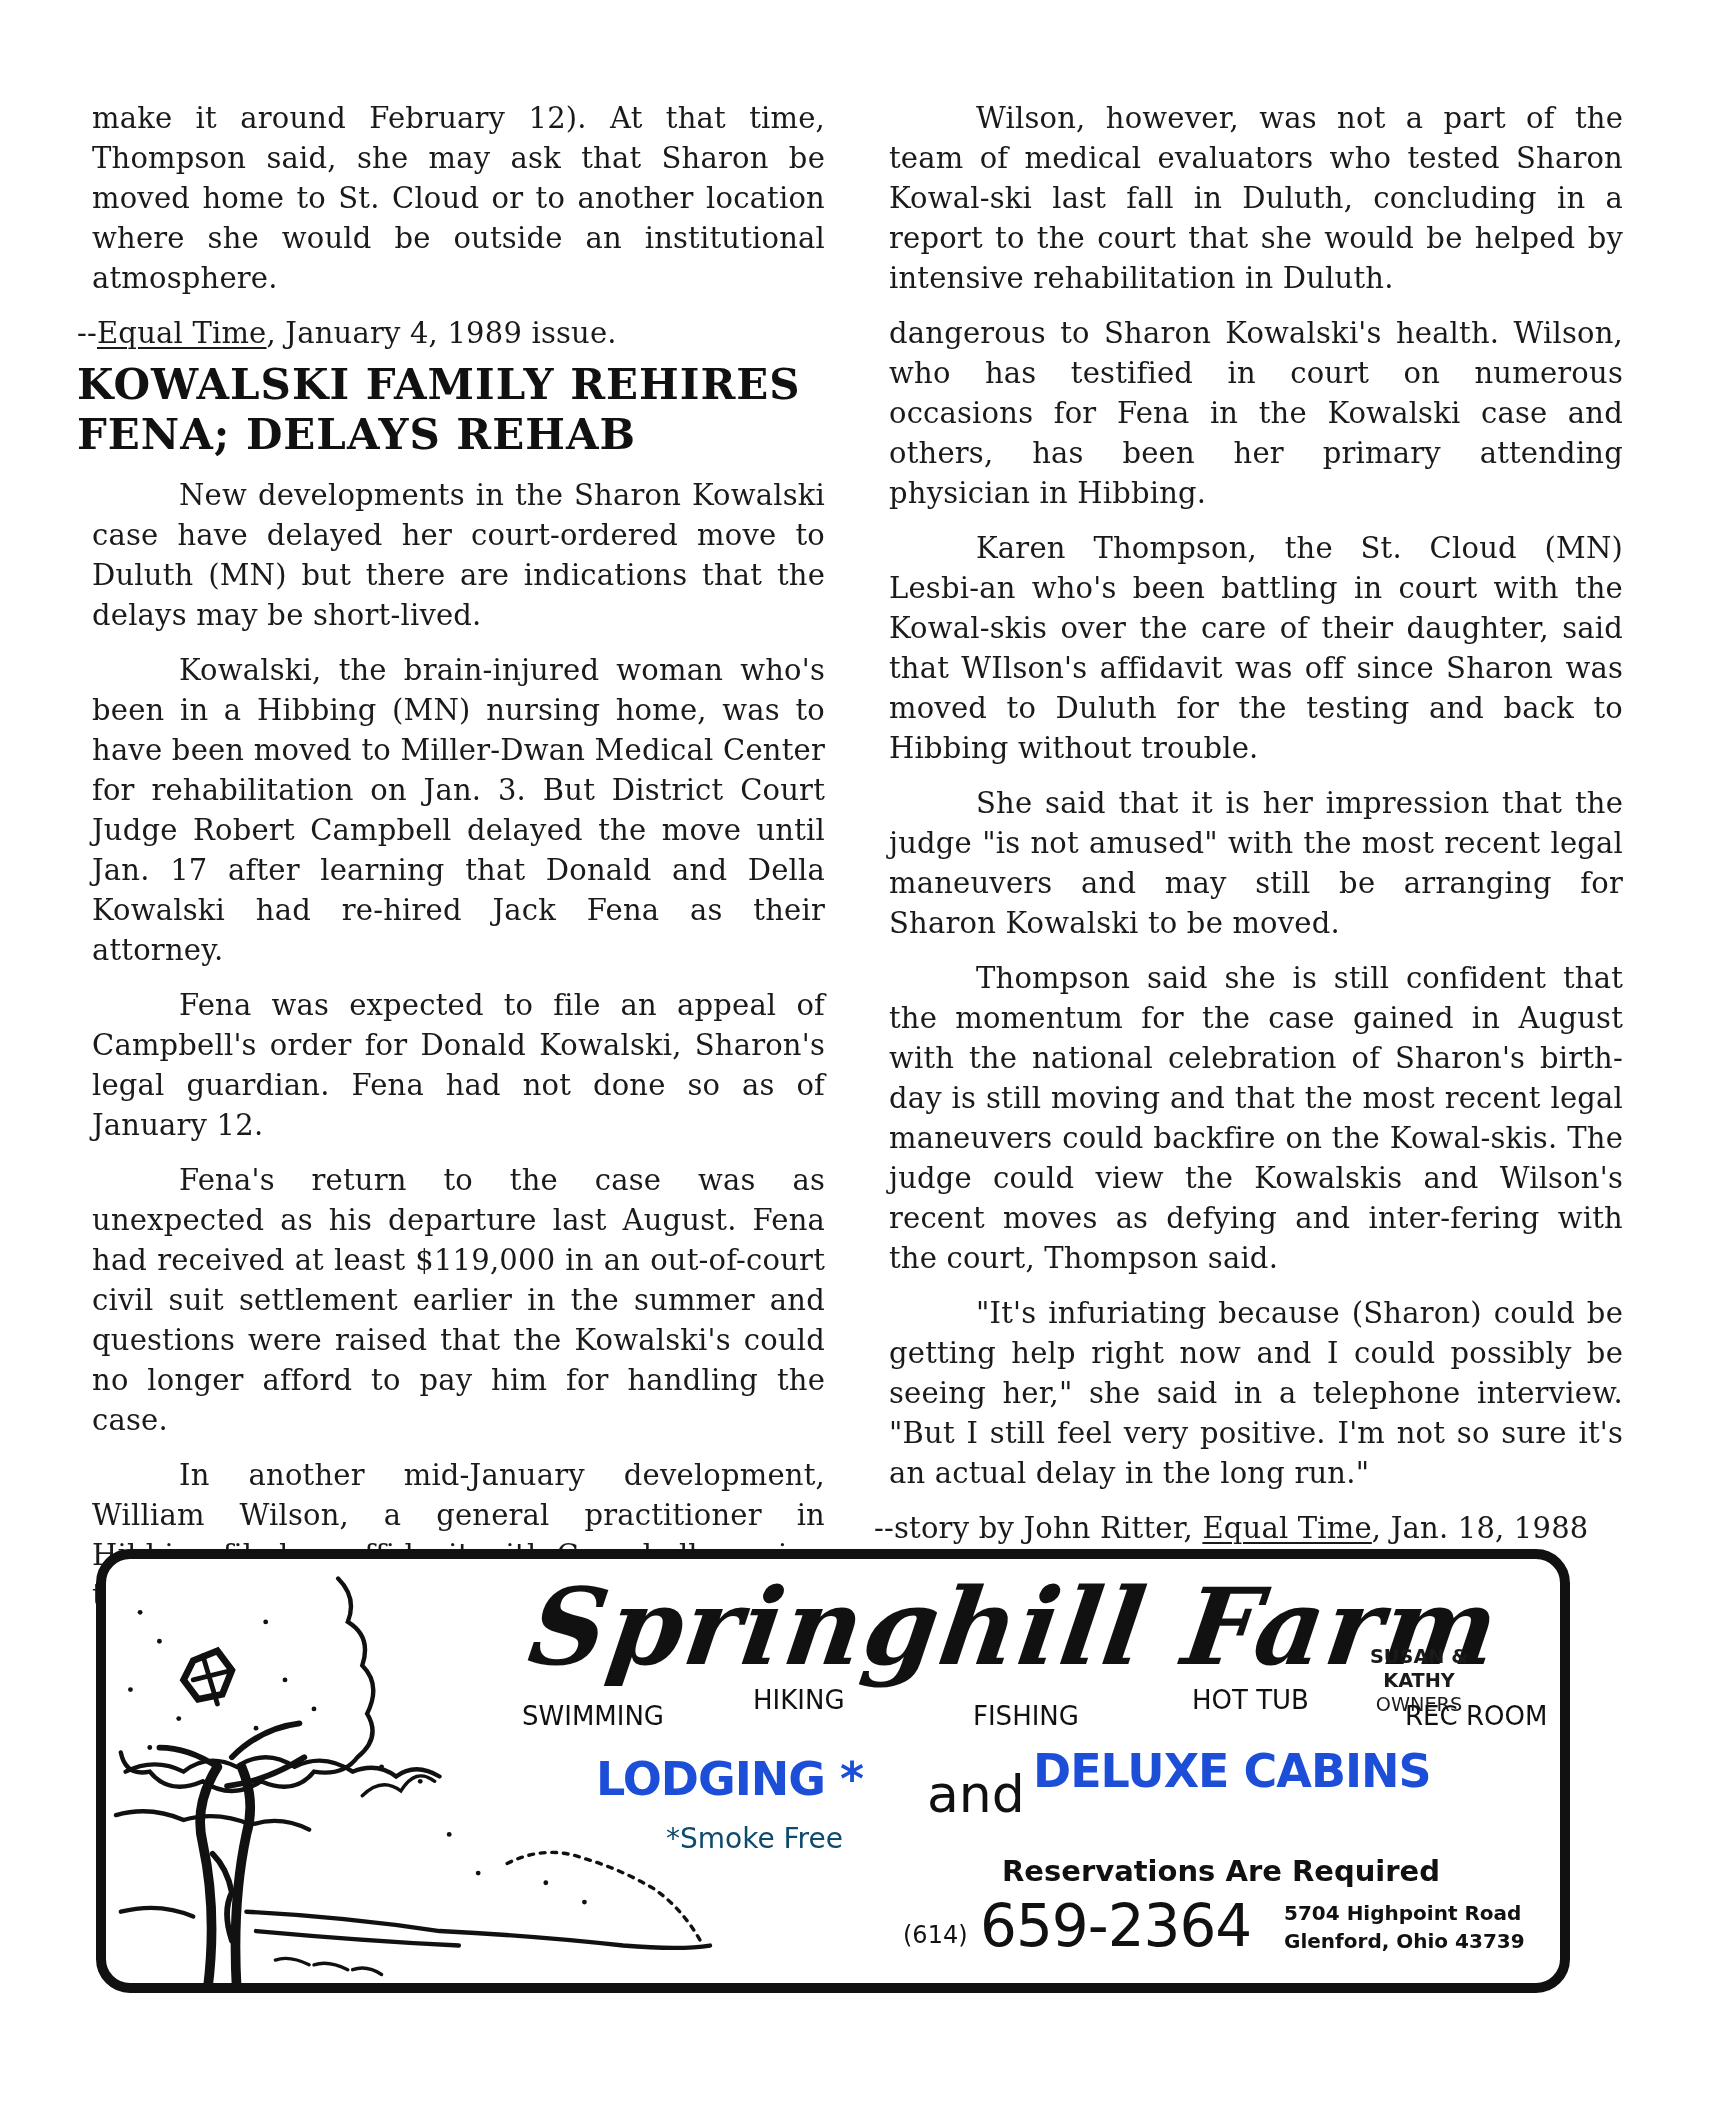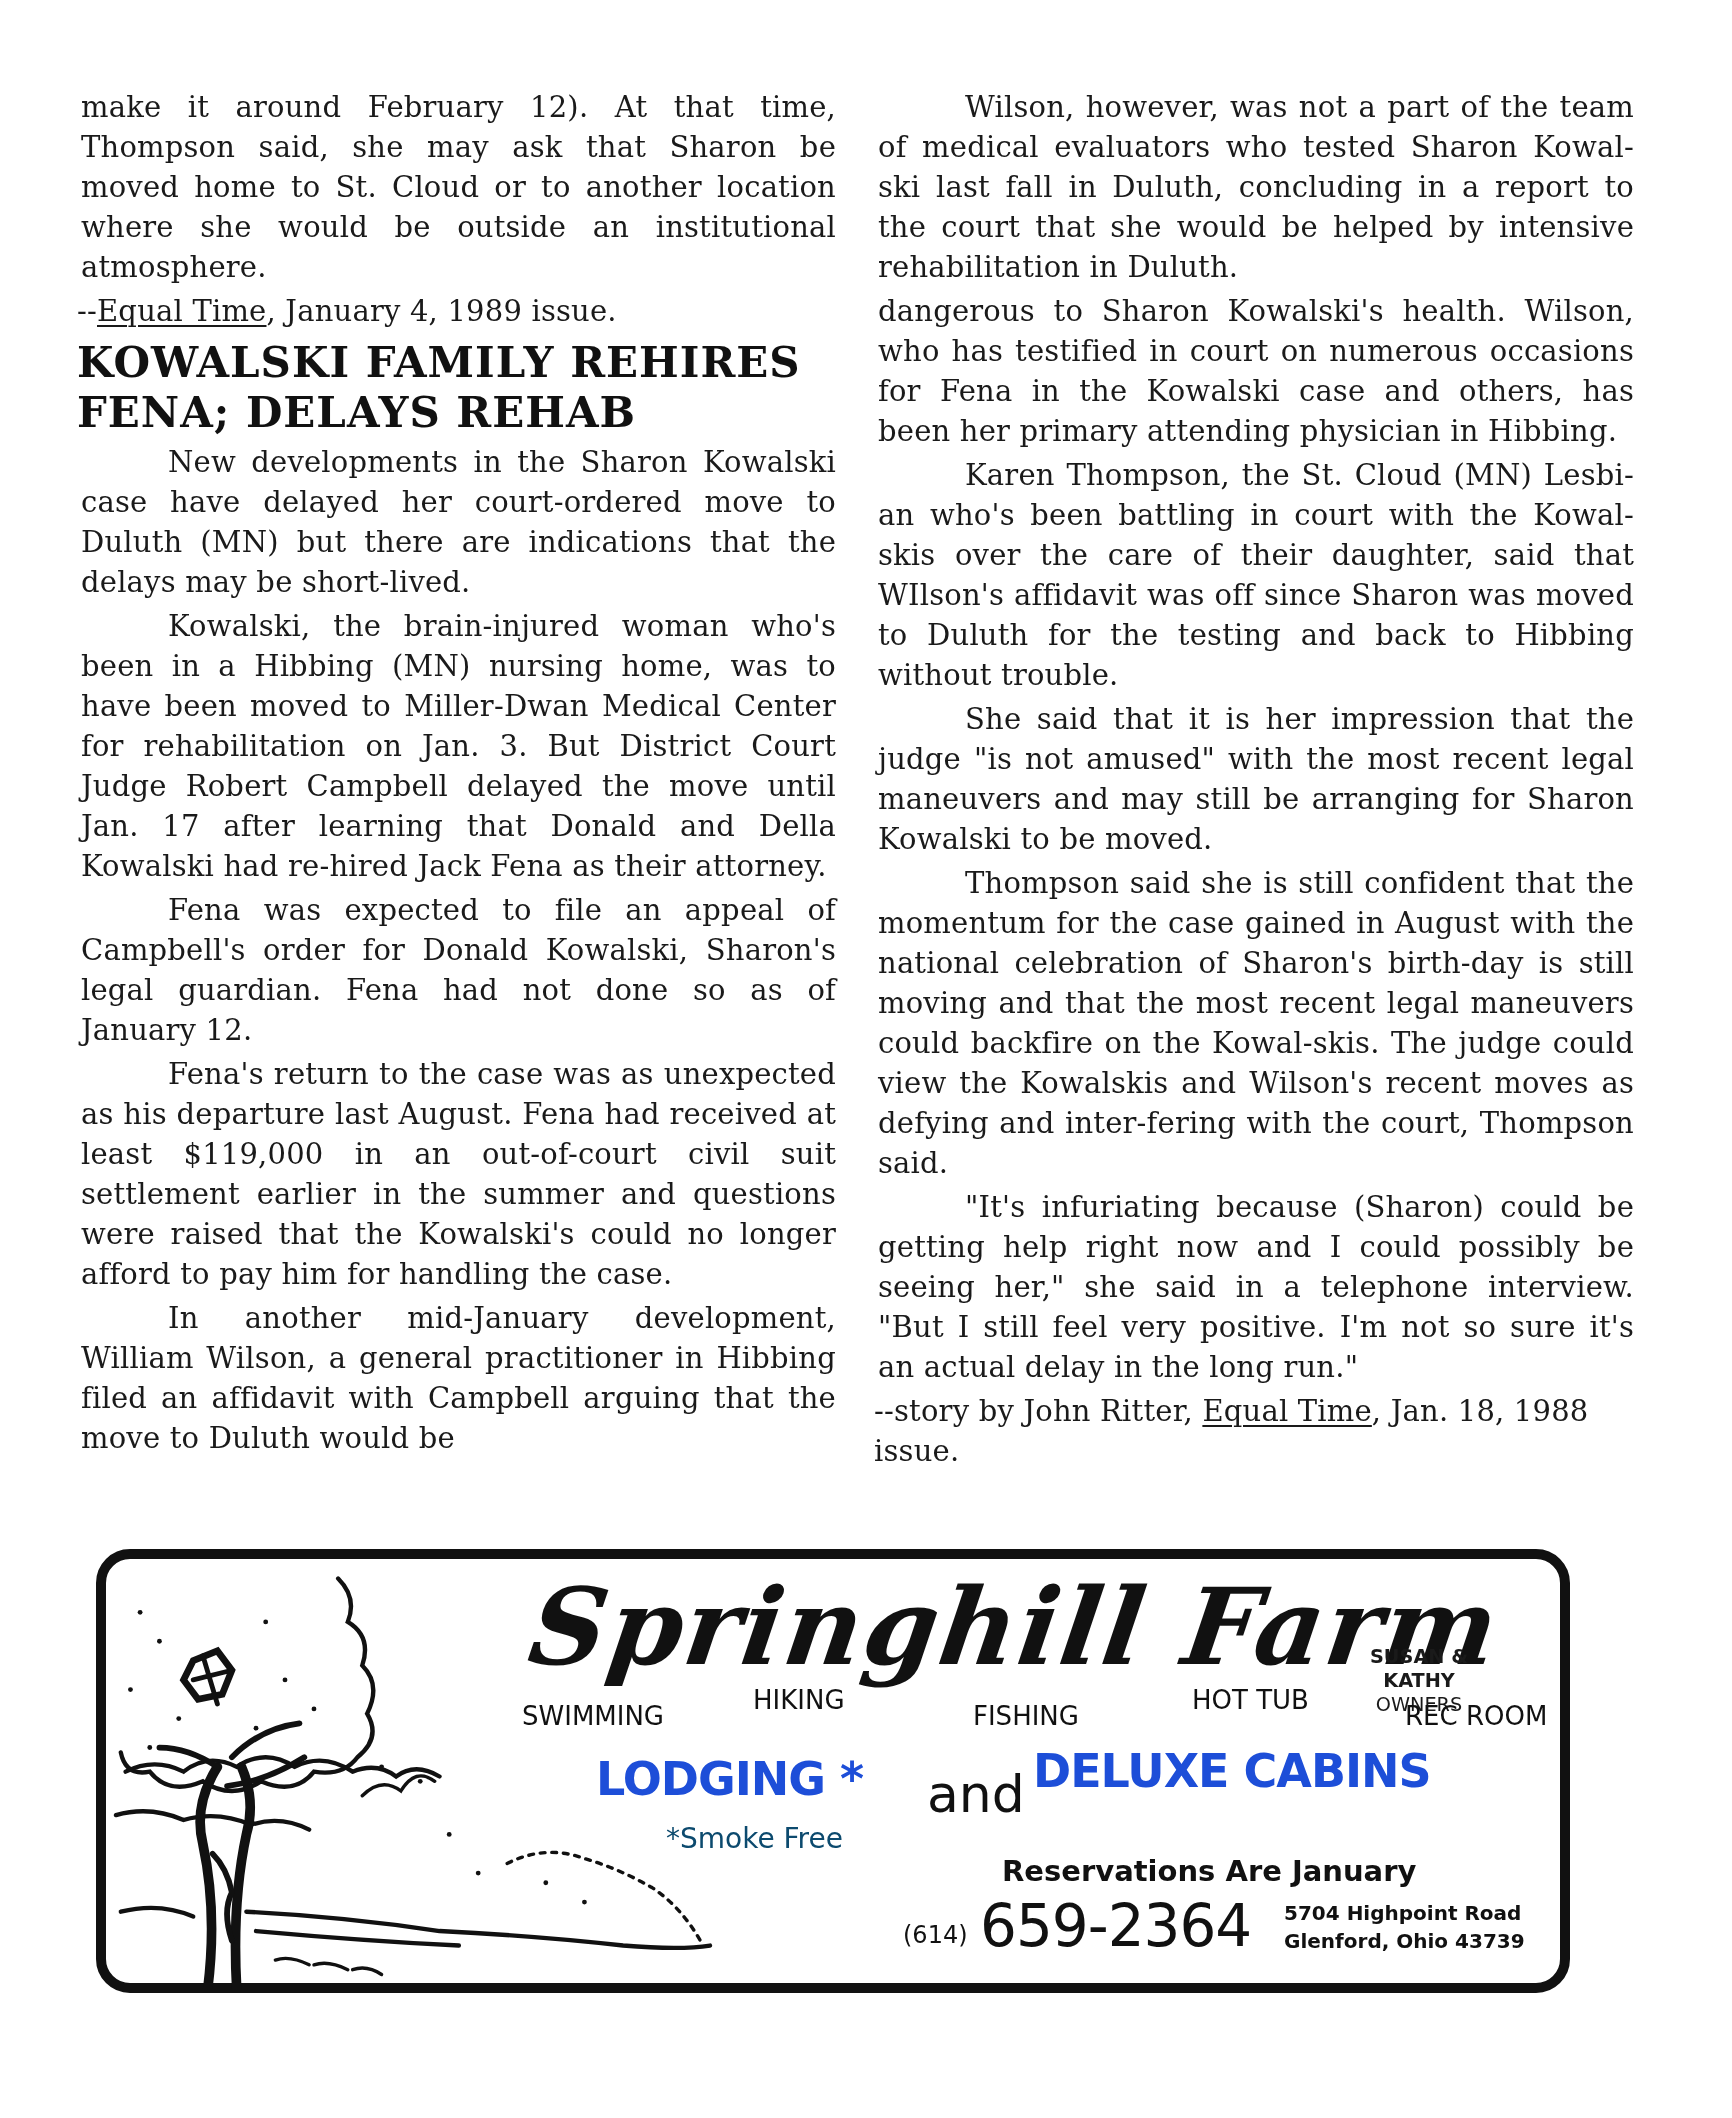--- a/index.html
+++ b/index.html
@@ -4,21 +4,21 @@
 <style>
   html, body { margin: 0; padding: 0; background: #ffffff; }
   body { width: 1733px; height: 2119px; position: relative; overflow: hidden; color: #1a1a1a; }
   .col {
     position: absolute; top: 83px; width: 763px;
     font-family: "DejaVu Serif", serif; font-size: 29px; line-height: 40px;
     text-align: justify; letter-spacing: 0.2px;
   }
   .col-left { left: 77px; }
   .col-right { left: 874px; width: 764px; }
-  .para { margin: 4px; text-indent: 0; }
+  .para { margin: 15px; text-indent: 0; }
   .para.indent { text-indent: 87px; }
   .headline {
     font-family: "DejaVu Serif", serif; font-weight: bold; font-size: 42px; line-height: 50px;
     margin: 6.8px 0 2.9px 0; text-align: left; letter-spacing: 1px; color: #111;
   }
   .credit { margin: 0; text-align: left; }
   .u { text-decoration: underline; text-decoration-thickness: 1.9px; text-underline-offset: 3.9px; }
   
   .ad {
     position: absolute; left: 96px; top: 1549px; width: 1474px; height: 444px;
@@ -124,21 +124,21 @@
   <div class="amenity" style="left:647px; top:126px;">HIKING</div>
   <div class="amenity" style="left:867px; top:142px;">FISHING</div>
   <div class="amenity" style="left:1086px; top:126px;">HOT TUB</div>
   <div class="amenity" style="left:1299px; top:142px;">REC ROOM</div>
 
   <div class="big" style="left:490px; top:193px;">LODGING *</div>
   <div class="and" style="left:821px; top:205px;">and</div>
   <div class="big" style="left:927px; top:185px;">DELUXE CABINS</div>
   <div class="smoke" style="left:560px; top:263px;">*Smoke Free</div>
 
-  <div class="resv" style="left:896px; top:295px;">Reservations Are January</div>
+  <div class="resv" style="left:896px; top:295px;">Reservations Are Required</div>
 
   <div class="area" style="left:797px; top:362px;">(614)</div>
   <div class="phone" style="left:874px; top:333px;">659-2364</div>
   <div class="addr" style="left:1178px; top:340px;">
     <div>5704 Highpoint Road</div>
     <div>Glenford, Ohio 43739</div>
   </div>
 </div>
 
 

